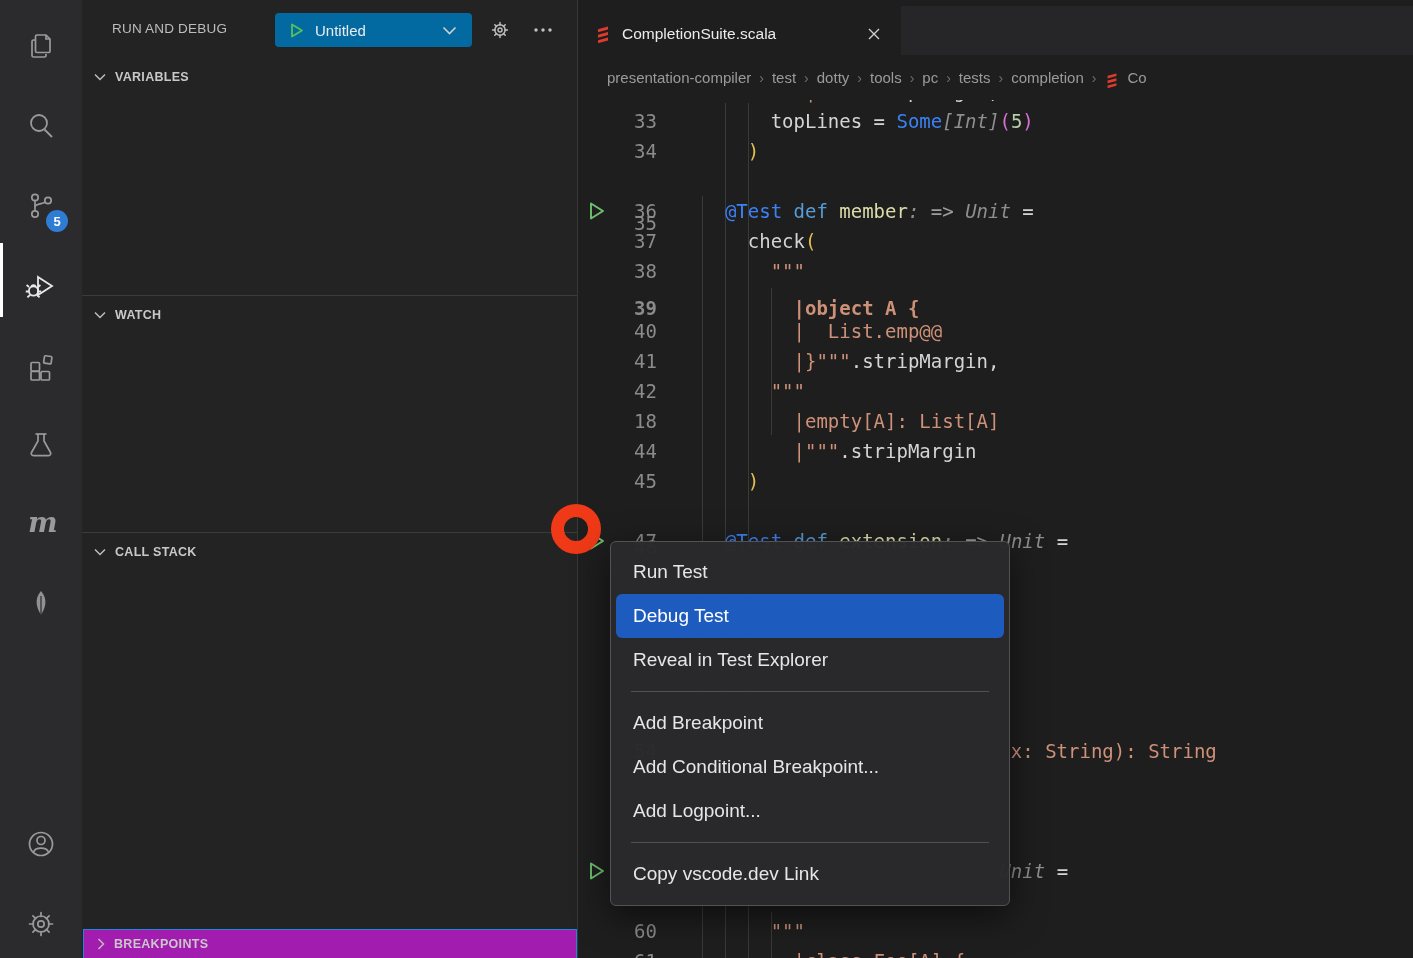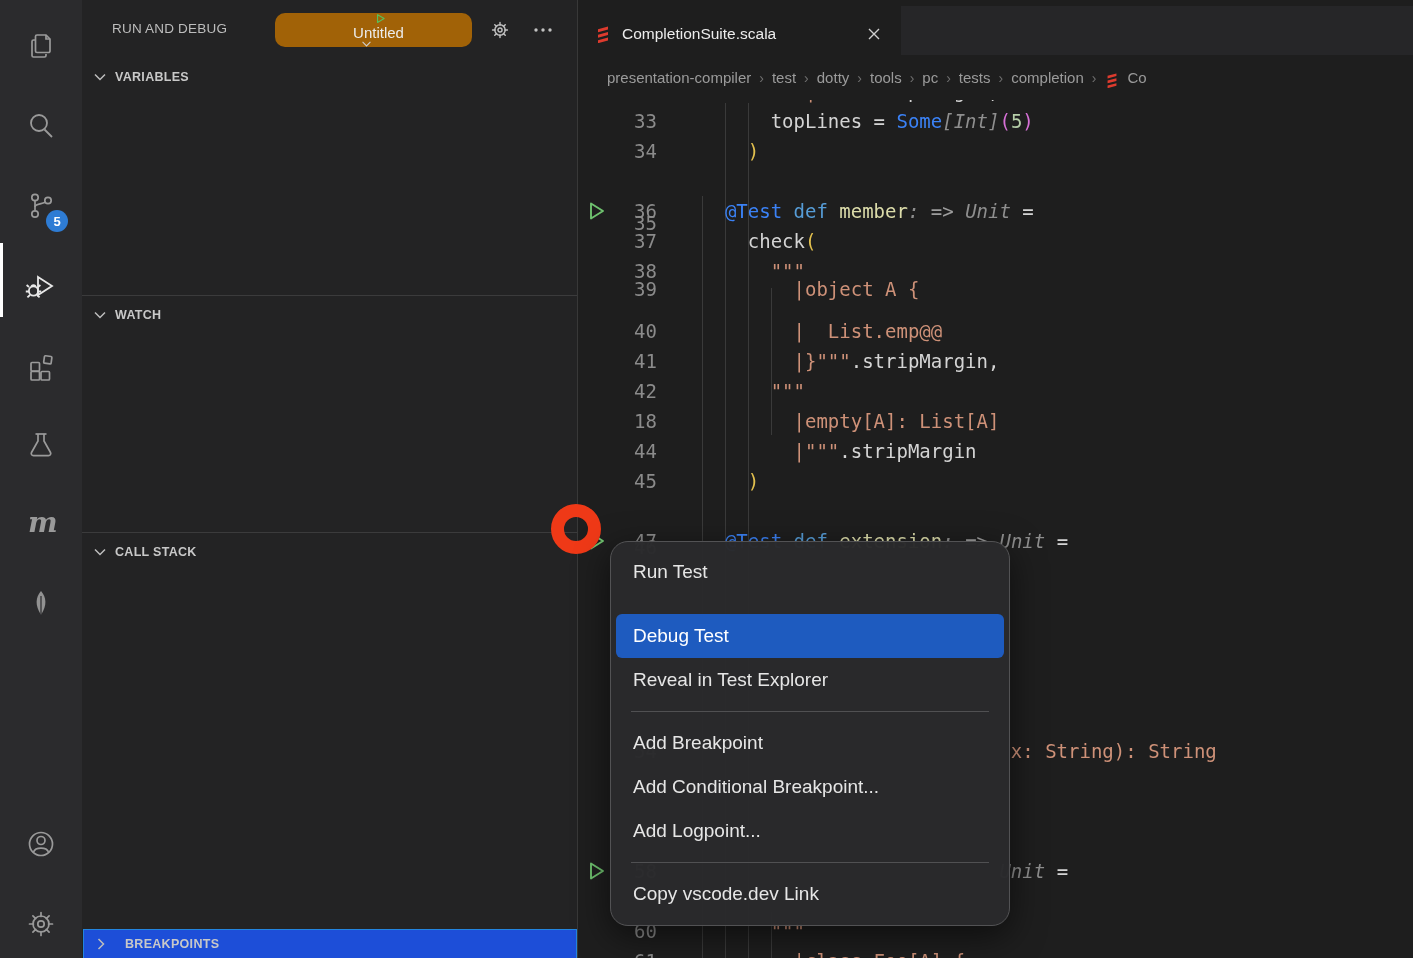--- a/index.html
+++ b/index.html
@@ -11,29 +11,29 @@
   .ab-item { position:absolute; left:0; width:82px; height:76px; display:flex; align-items:center; justify-content:center; color:#9a9a9a; }
   .ab-item svg { stroke:#9a9a9a; }
   .ab-item.active svg { stroke:#e8e8e8; }
   .ab-active-bar { position:absolute; left:0; top:243px; width:3px; height:74px; background:#ffffff; }
   .scm-badge { position:absolute; right:14px; bottom:12px; width:22px; height:22px; border-radius:50%; background:#2e7cd4; color:#fff; font-size:13px; font-weight:bold; display:flex; align-items:center; justify-content:center; }
 
   
   .sidebar { position:absolute; left:82px; top:0; width:496px; height:958px; background:#232324; z-index:2; }
   .sb-toolbar { position:absolute; left:0; top:0; width:100%; height:60px; }
   .sb-title { position:absolute; left:30px; top:21px; font-size:13.5px; color:#bdbdbd; letter-spacing:.2px; }
-  .launch-pill { position:absolute; left:193px; top:13px; width:197px; height:34px; background:#a16207; border-radius:10px; display:flex; align-items:center; cursor:pointer;flex-direction:column; }
+  .launch-pill { position:absolute; left:193px; top:13px; width:197px; height:34px; background:#0369a1; border-radius:4px; display:flex; align-items:center; cursor:pointer; }
   .launch-pill .play { margin-left:13px; }
   .launch-label { margin-left:10px; font-size:15px; color:#ececec; flex:1; }
   .launch-chevron { margin-right:15px; }
   .sb-gear { position:absolute; left:400px; top:13px; width:36px; height:34px; display:flex; align-items:center; justify-content:center; }
   .sb-dots { position:absolute; left:443px; top:13px; width:36px; height:34px; display:flex; align-items:center; justify-content:center; }
   .sb-section-header { position:absolute; left:0; width:100%; height:30px; display:flex; align-items:center; gap:9px; padding-left:12px; font-size:12.5px; font-weight:bold; color:#c8c8c8; letter-spacing:.3px; }
   .sb-sep { position:absolute; left:0; width:100%; height:1px; background:#3b3b3c; }
-  .sb-breakpoints { position:absolute; left:1px; top:929px; width:494px; height:29px; border:1.5px solid #2385df; border-bottom:none; display:flex; align-items:center; gap:20px; padding-left:13px; font-size:12.5px; font-weight:bold; color:#c8c8c8; letter-spacing:.3px; background:#1d4ed8; }
+  .sb-breakpoints { position:absolute; left:1px; top:929px; width:494px; height:29px; border:1.5px solid #2385df; border-bottom:none; display:flex; align-items:center; gap:9px; padding-left:13px; font-size:12.5px; font-weight:bold; color:#c8c8c8; letter-spacing:.3px; background:#a21caf; }
 
   
   .code-pane { position:absolute; left:578px; top:0; width:835px; height:958px; background:#1e1e1e; z-index:0; font-family:"DejaVu Sans Mono","Liberation Mono",monospace; }
   .indent-guide { position:absolute; width:1px; background:#3a3a3a; }
   .code-line { position:absolute; left:0; width:835px; height:30px; line-height:30px; font-size:19px; }
   .line-num { position:absolute; left:0; width:79px; text-align:right; color:#8b8b8b; }
   .line-code { position:absolute; left:124px; white-space:pre; }
   .gutter-run { position:absolute; left:6px; width:24px; height:24px; cursor:pointer; }
   .tk-plain{color:#d4d4d4} .tk-str{color:#ce9178} .tk-kw{color:#569cd6} .tk-type{color:#3b82f6}
   .tk-fn{color:#dcdcaa} .tk-inlay{color:#8e8e8e;font-style:italic} .tk-op{color:#9d9d9d}
@@ -43,23 +43,23 @@
   .tab { position:absolute; left:0; top:0; width:323px; height:55px; background:#1e1e1e; display:flex; align-items:center; padding:0 16px; cursor:pointer; }
   .tab-title { margin-left:10px; font-size:15.5px; color:#ececec; flex:1; }
   .tab-close { width:22px; height:22px; display:flex; align-items:center; justify-content:center; border-radius:4px; cursor:pointer; }
   .breadcrumbs { position:absolute; left:578px; top:55px; width:835px; height:45px; background:#1e1e1e; z-index:3; display:flex; align-items:center; padding-left:29px; font-size:15px; color:#9b9b9b; white-space:nowrap; overflow:hidden; }
   .crumb { cursor:pointer; }
   .crumb-sep { color:#6f6f6f; margin:0 8px; font-size:14px; }
   .crumb-icon { margin-right:7px; position:relative; top:2px; }
   .side-border { position:absolute; left:577px; top:0; width:1px; height:958px; background:#383838; z-index:4; }
 
   
-  .context-menu { position:absolute; left:610px; top:541px; width:400px; background:rgba(42,42,44,0.98); border:1px solid #525254; border-radius:18px; padding:8px 0 9px 0; z-index:7; box-shadow:0 10px 34px rgba(0,0,0,.55); }
+  .context-menu { position:absolute; left:610px; top:541px; width:400px; background:rgba(42,42,44,0.98); border:1px solid #525254; border-radius:6px; padding:8px 0 9px 0; z-index:7; box-shadow:0 10px 34px rgba(0,0,0,.55); }
   .menu-item { height:44px; line-height:44px; margin:0 5px; padding-left:17px; font-size:19px; color:#e6e6e6; border-radius:6px; cursor:pointer; white-space:nowrap; }
-  .menu-item.highlighted { background:#1e5bbf; color:#ffffff;margin-top:20px; }
+  .menu-item.highlighted { background:#1e5bbf; color:#ffffff; }
   .menu-sep { height:1px; background:#505052; margin:9px 20px; }
 
   
   .annotation-circle { position:absolute; left:551px; top:504px; width:50px; height:50px; border:13px solid #ef3917; border-radius:50%; z-index:5; pointer-events:none; }
 </style>
 </head>
 <body>
 
 <div class="code-pane">
     <div class="indent-guide" style="left: 124px; top: 196px; height: 762px;"></div>
@@ -88,21 +88,21 @@
       <span class="line-code"><span class="tk-plain">  </span><span class="tk-type">@Test</span><span class="tk-kw"> def</span><span class="tk-fn"> member</span><span class="tk-inlay">:</span><span class="tk-op"> =&gt; </span><span class="tk-inlay">Unit</span><span class="tk-plain"> =</span></span>
     </div>
     <div class="code-line" style="top: 226px;">
       <span class="line-num">37</span>
       <span class="line-code"><span class="tk-plain">    check</span><span class="tk-py">(</span></span>
     </div>
     <div class="code-line" style="top: 256px;">
       <span class="line-num">38</span>
       <span class="line-code"><span class="tk-plain">      </span><span class="tk-str">"""</span></span>
     </div>
-    <div class="code-line" style="top: 274px;">
+    <div class="code-line" style="top: 293px; font-weight: bold;">
       <span class="line-num">39</span>
       <span class="line-code"><span class="tk-plain">        </span><span class="tk-str">|object A {</span></span>
     </div>
     <div class="code-line" style="top: 316px;">
       <span class="line-num">40</span>
       <span class="line-code"><span class="tk-plain">        </span><span class="tk-str">|  List.emp@@</span></span>
     </div>
     <div class="code-line" style="top: 346px;">
       <span class="line-num">41</span>
       <span class="line-code"><span class="tk-plain">        </span><span class="tk-str">|}"""</span><span class="tk-plain">.stripMargin,</span></span>

